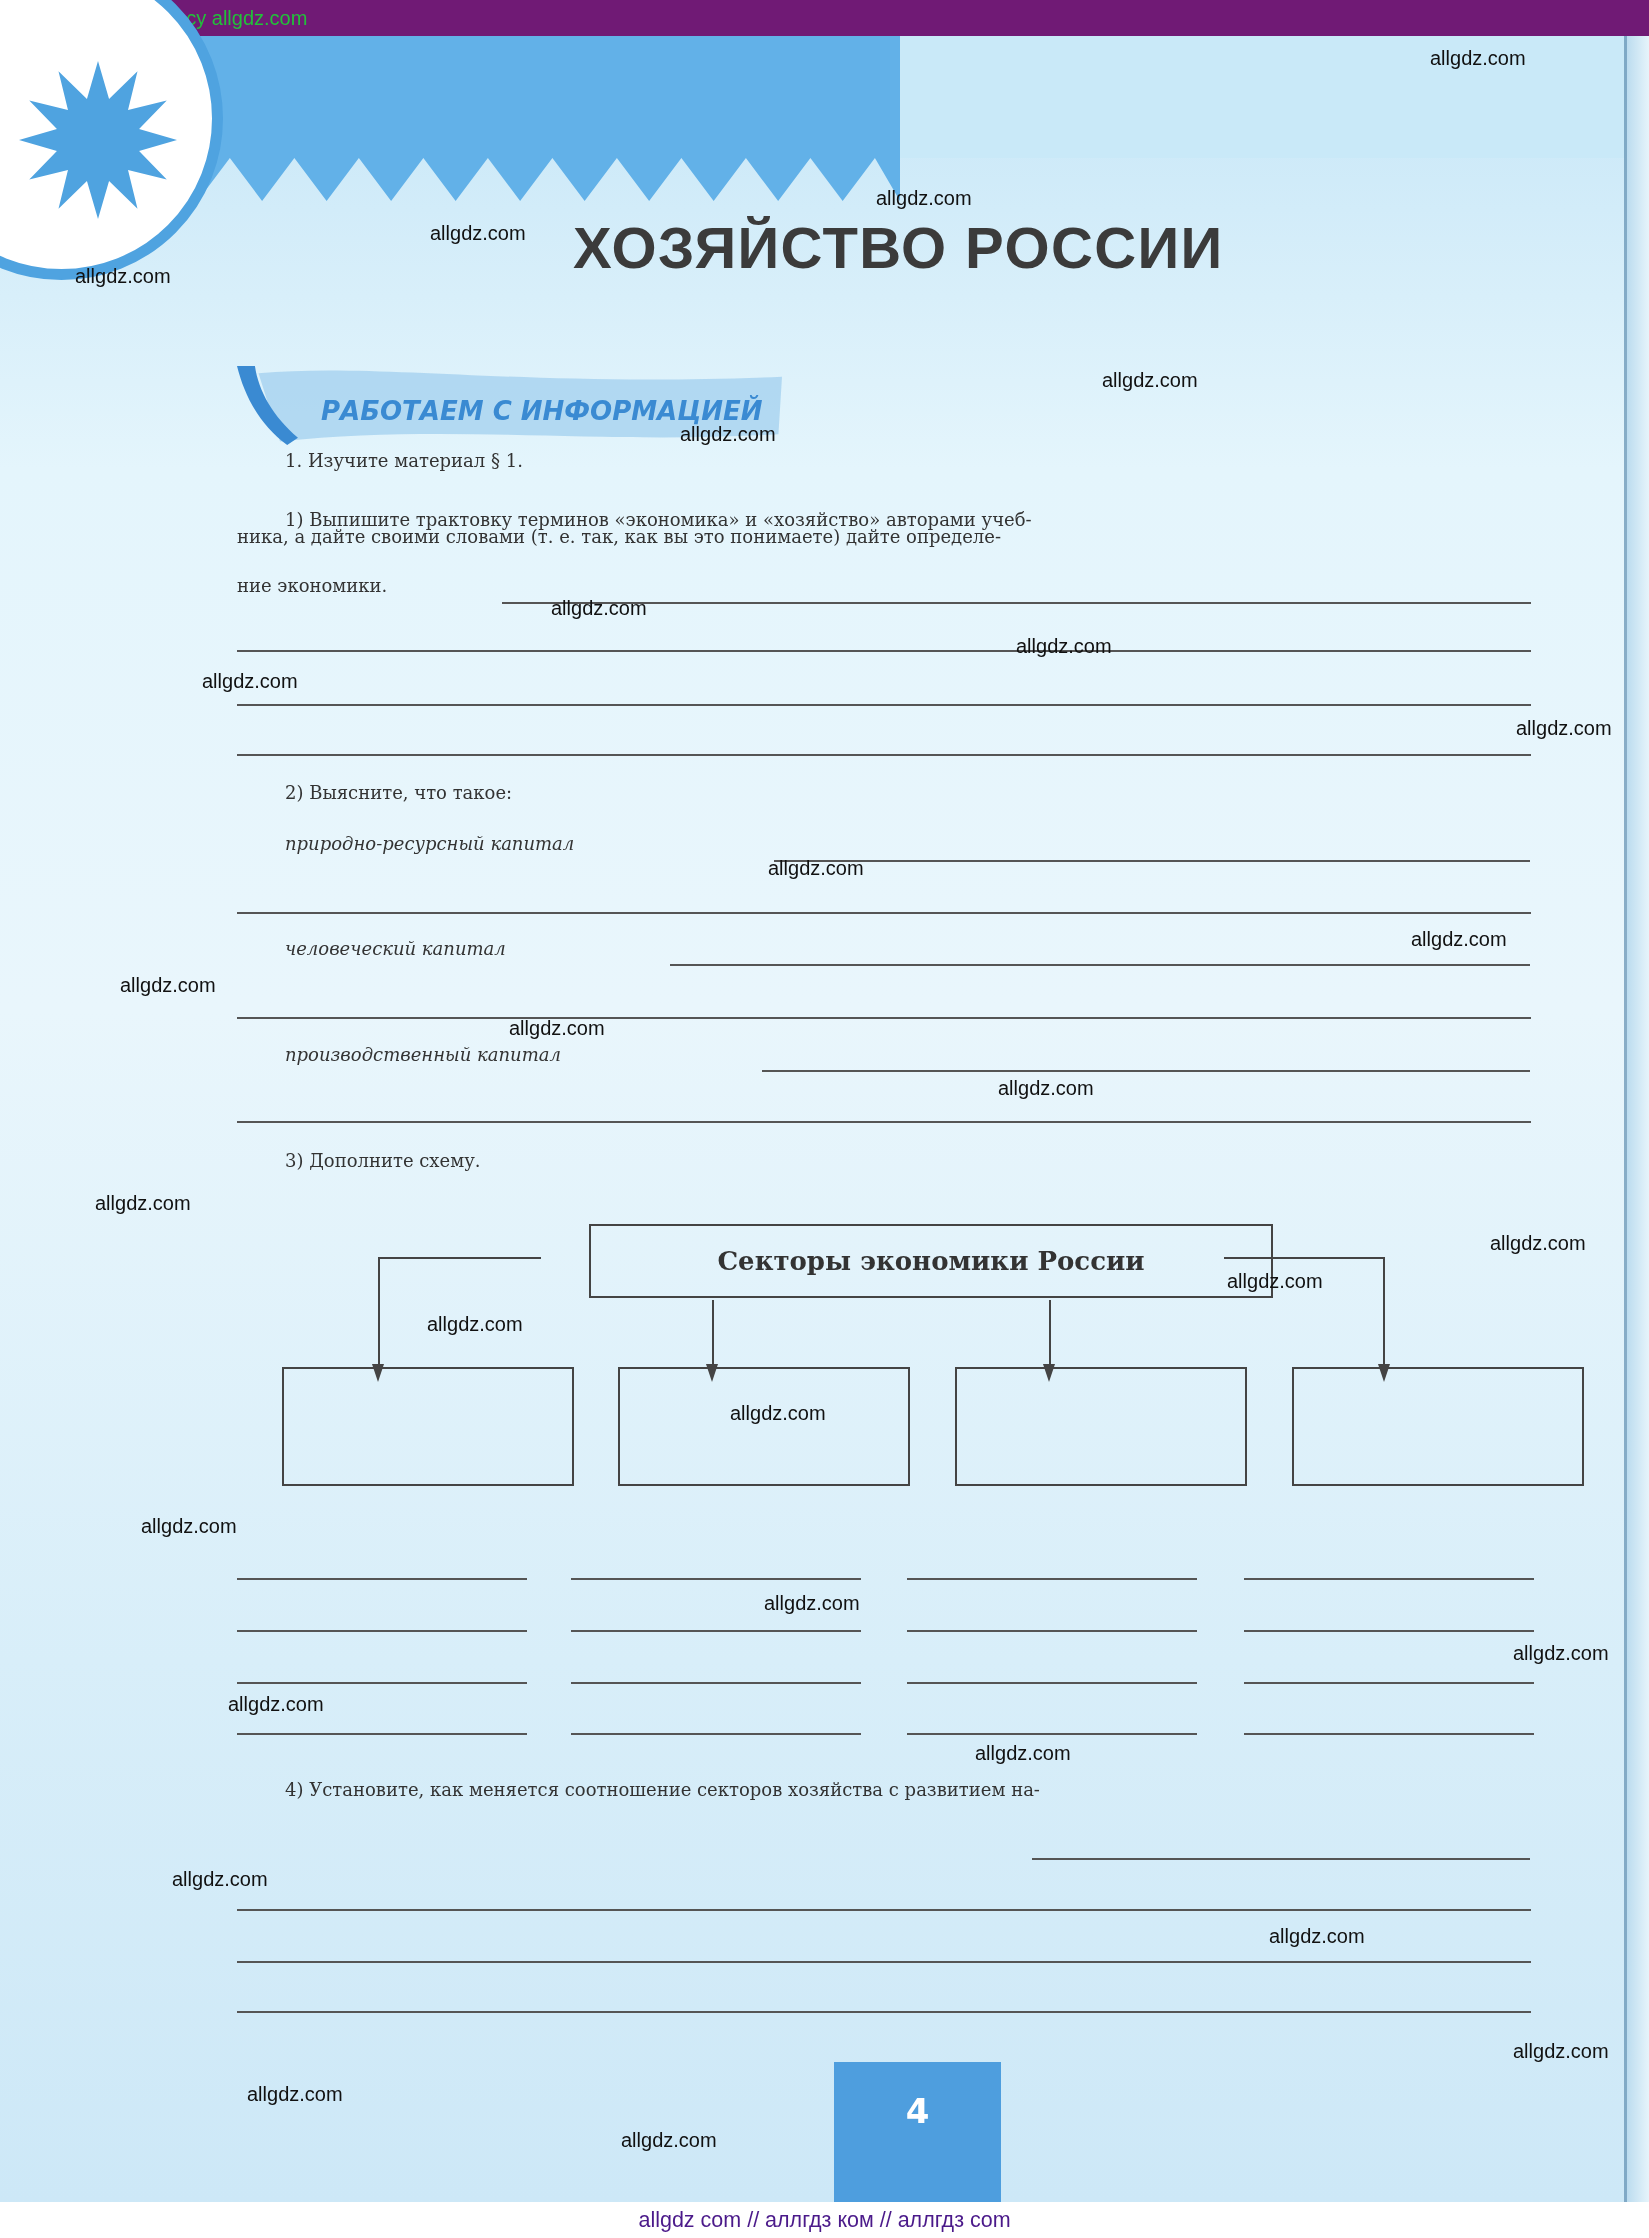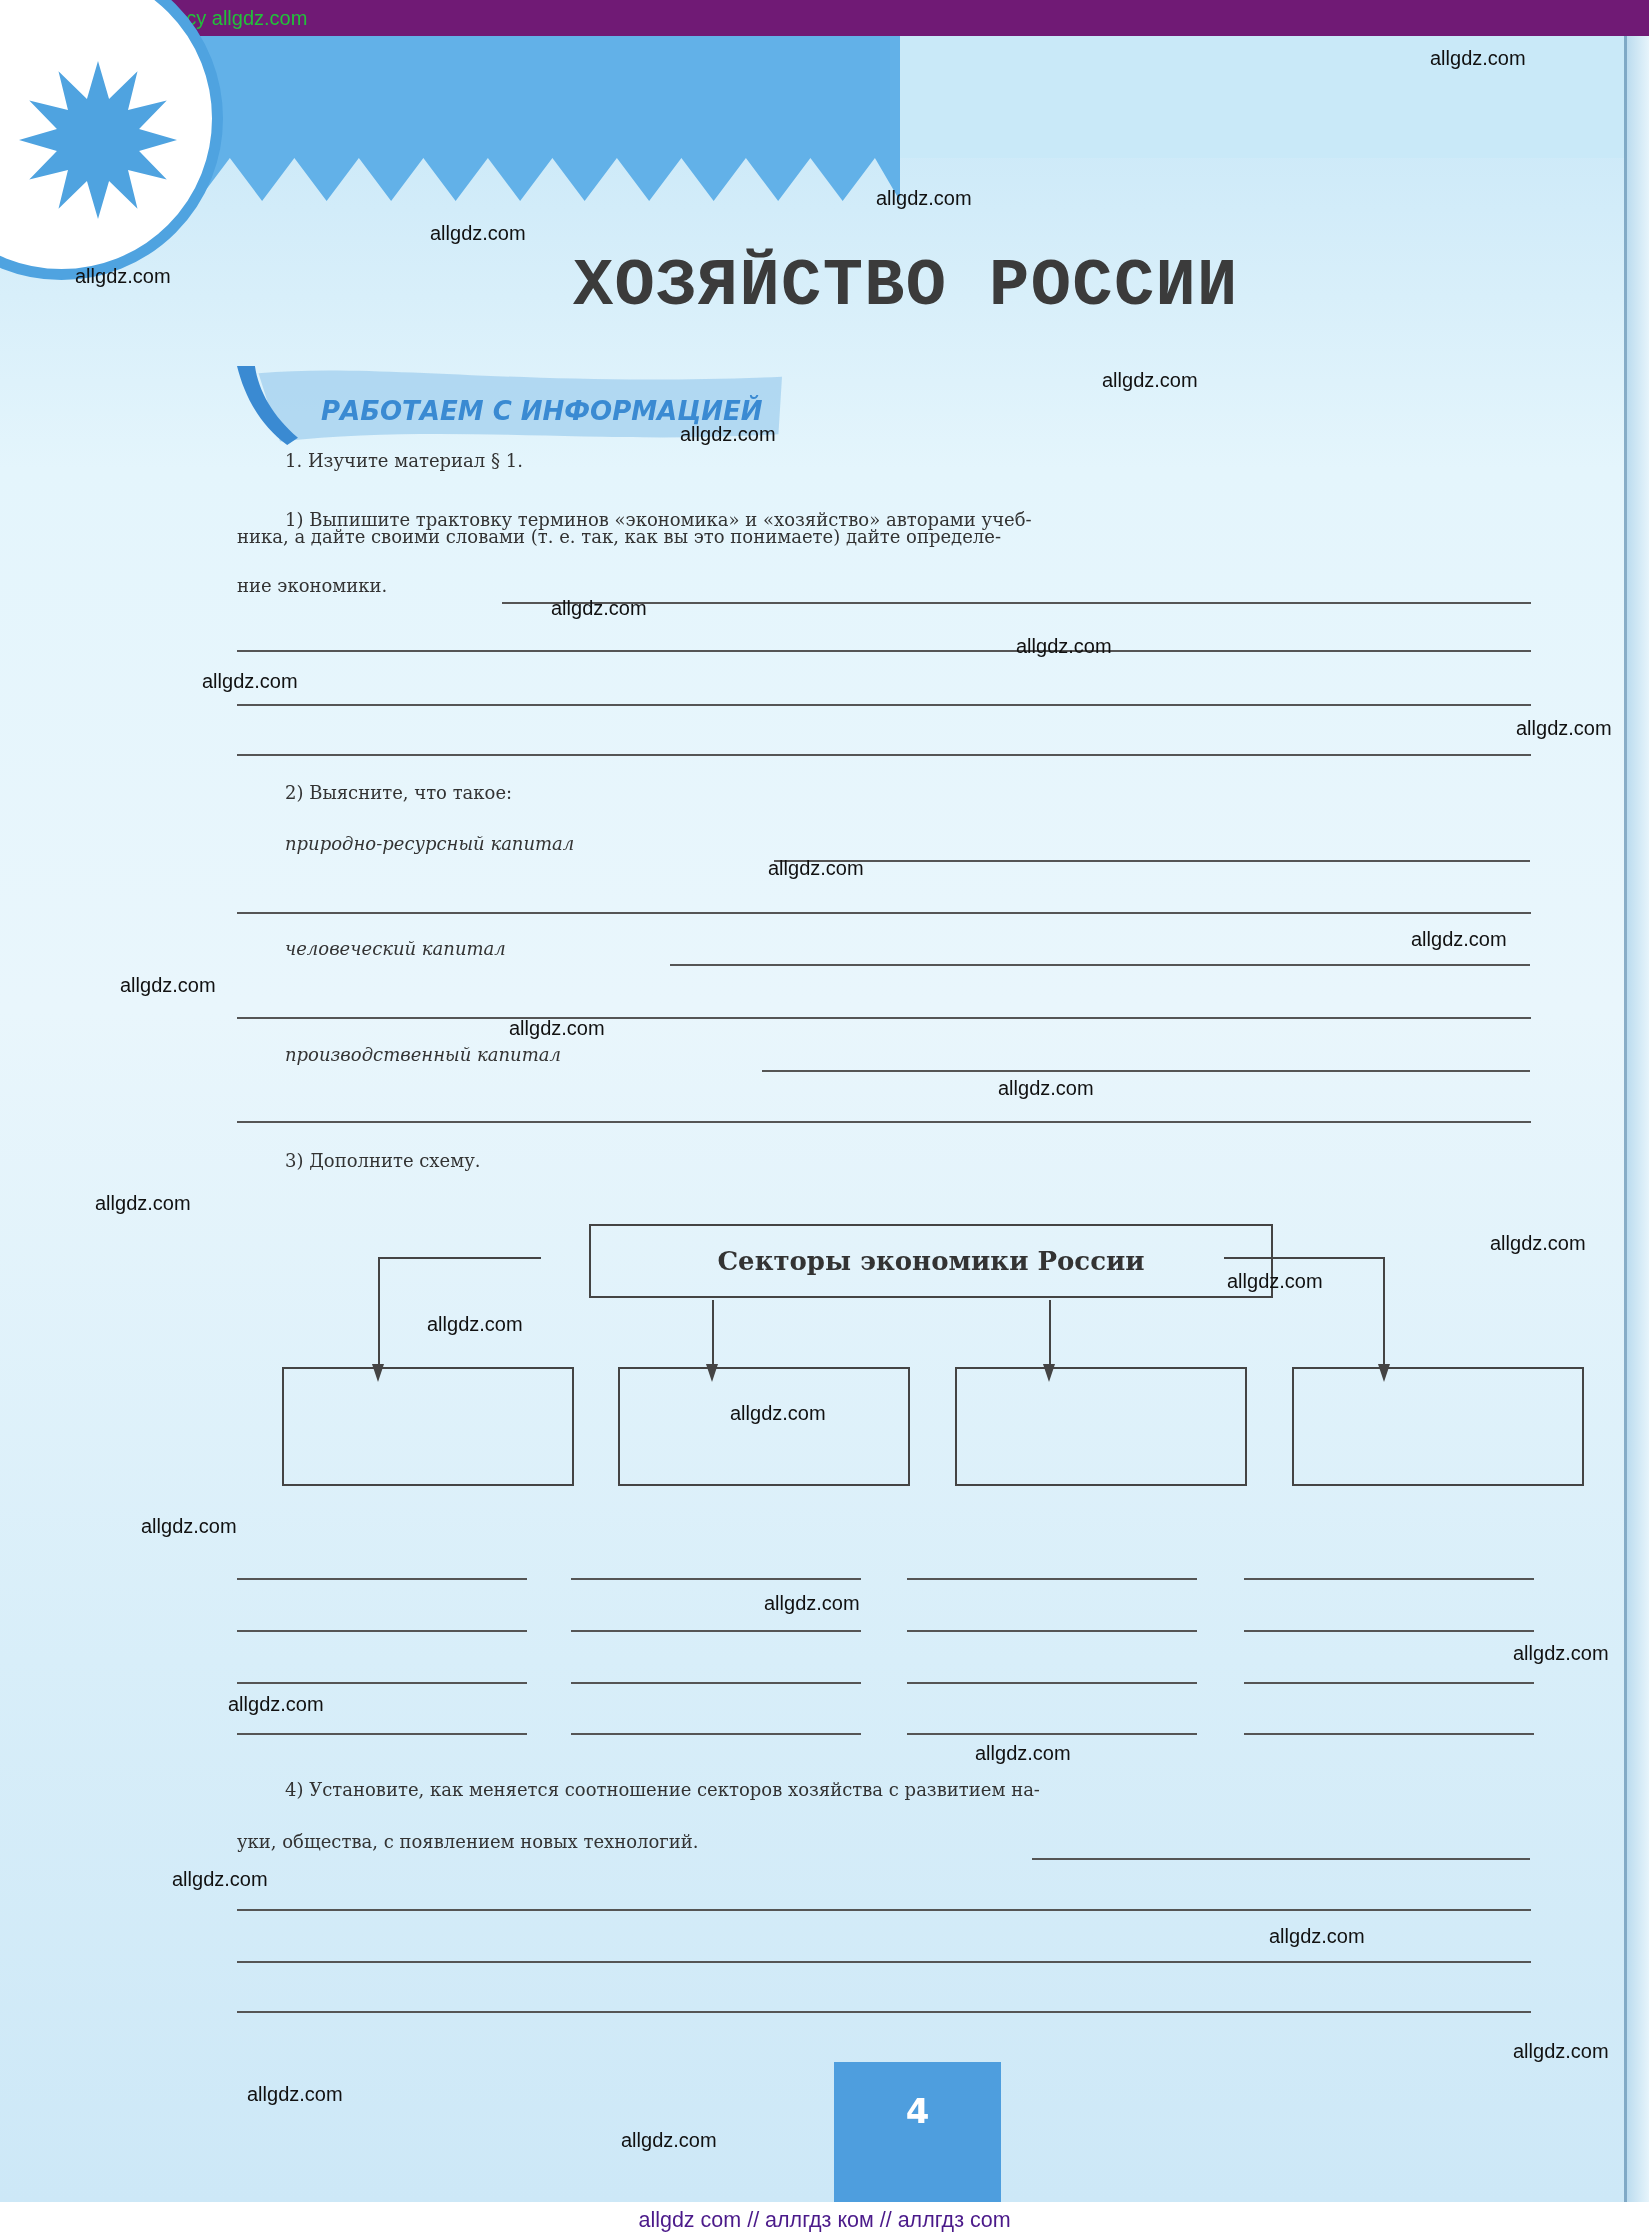--- a/index.html
+++ b/index.html
@@ -9,21 +9,21 @@
   .page { position: absolute; left: 0; top: 36px; width: 1649px; height: 2166px;
           background: linear-gradient(180deg, #c6e6f7 0%, #e4f5fc 20%, #e9f6fc 45%, #d8eef9 75%, #cde8f7 100%); }
   .spine { position: absolute; left: 1624px; top: 0; width: 2.9px; height: 2166px; background: #5f8fb0; opacity: .7; }
   .spine-r { position: absolute; left: 1627px; top: 0; width: 22px; height: 2166px; background: linear-gradient(90deg,#bcdcef,#e6f4fb); }
   .band { position: absolute; left: 65px; top: 0; width: 835px; height: 122px; background: #62b1e8; }
   .band-lite { position: absolute; left: 900px; top: 0; width: 725px; height: 122px; background: #c9e9f8; }
   .zig { position: absolute; left: 65px; top: 122px; width: 835px; height: 43px; }
   .circle { position: absolute; left: -100px; top: -79px; width: 301px; height: 301px; border-radius: 50%; background: #fff; border: 11.5px solid #4fa3e0; }
   .star { position: absolute; left: 7.2px; top: 7.2px; width: 158px; height: 158px; }
   .wm { position: absolute; font-family: "Liberation Sans", sans-serif; font-size: 20px; color: #111; }
-  .title { position: absolute; left: 573px; top: 178px; font-family: Liberation Mono, monospace; font-weight: bold; font-size: 67px; color: #3b3b3b; letter-spacing: 1.4px; margin-top: 34px; }
+  .title { position: absolute; left: 573px; top: 178px; font-family: Liberation Sans, sans-serif; font-weight: bold; font-size: 58px; color: #3b3b3b; letter-spacing: 1.4px; }
   .ribbon { position: absolute; left: 237px; top: 330px; width: 545px; height: 79px; }
   .ribbon-text { position: absolute; left: 321px; top: 360px; font-family: "DejaVu Sans", sans-serif; font-weight: bold; font-style: italic; font-size: 26px; color: #3a8ad2; }
   .txt { position: absolute; font-size: 18px; color: #333; white-space: nowrap; }
   .it { font-style: italic; }
   .line { position: absolute; height: 2.2px; background: #555; }
   .box { position: absolute; border: 2.9px solid #444; background: transparent; margin-left: 48px; }
   .vline { position: absolute; width: 2.2px; background: #444; }
   .arrow { position: absolute; width: 0; height: 0; border-left: 6.5px solid transparent; border-right: 6.5px solid transparent; border-top: 18.6px solid #444; }
   .pagenum { position: absolute; left: 834px; top: 2026px; width: 167px; height: 140px; background: #4e9ede; }
   .pagenum span { position: absolute; left: 0; width: 167px; top: 29px; text-align: center; font-family: "DejaVu Sans", sans-serif; font-weight: bold; font-size: 34px; color: #fff; }
@@ -110,21 +110,20 @@
   <div class="line" style="left:237px;top:1646px;width:290px;"></div>
   <div class="line" style="left:571px;top:1646px;width:290px;"></div>
   <div class="line" style="left:907px;top:1646px;width:290px;"></div>
   <div class="line" style="left:1244px;top:1646px;width:290px;"></div>
   <div class="line" style="left:237px;top:1697px;width:290px;"></div>
   <div class="line" style="left:571px;top:1697px;width:290px;"></div>
   <div class="line" style="left:907px;top:1697px;width:290px;"></div>
   <div class="line" style="left:1244px;top:1697px;width:290px;"></div>
 
   <div class="txt" style="left:285px;top:1743px;">4) Установите, как меняется соотношение секторов хозяйства с развитием на-</div>
-  <div class="txt" style="left:237px;top:1795px;">уки, общества, с появлением новых технологий.</div>
   <div class="line" style="left:1032px;top:1822px;width:498px;"></div>
   <div class="line" style="left:237px;top:1873px;width:1294px;"></div>
   <div class="line" style="left:237px;top:1925px;width:1294px;"></div>
   <div class="line" style="left:237px;top:1975px;width:1294px;"></div>
 
   <div class="pagenum">
       <span>4</span>
     </div>
 
   <div class="wm" style="left:1430px;top:10.8px;">allgdz.com</div>

